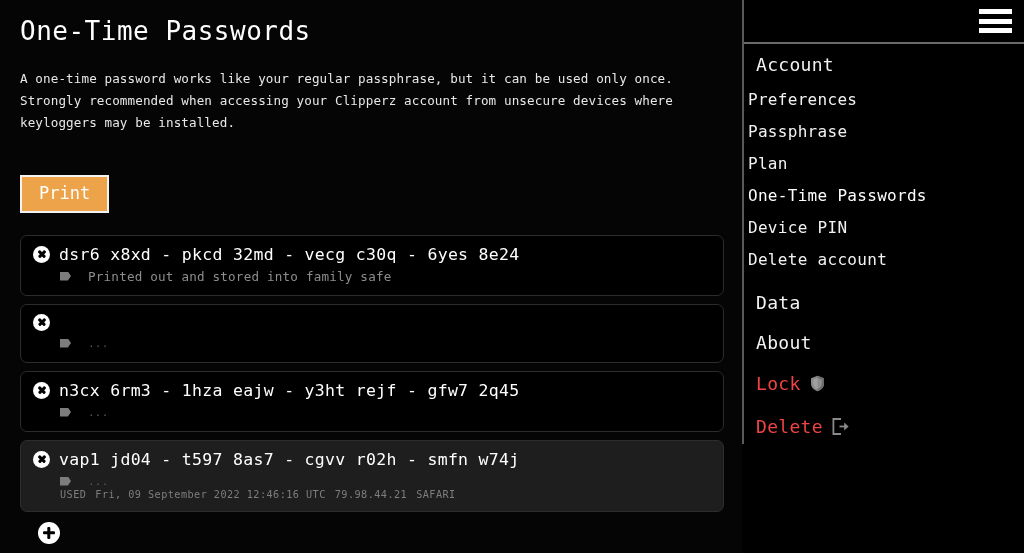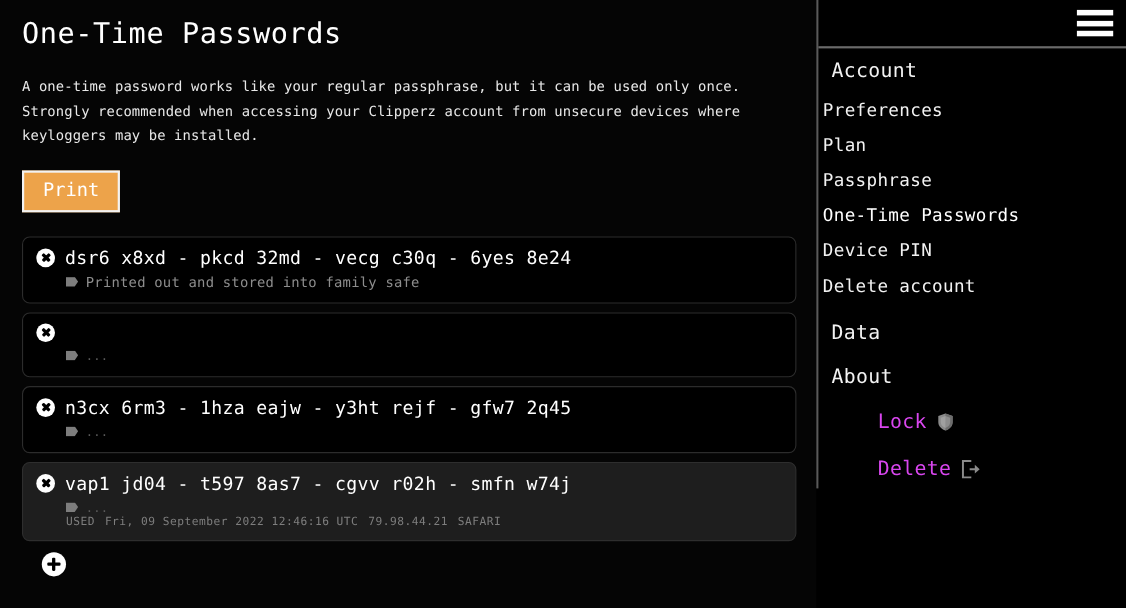--- a/index.html
+++ b/index.html
@@ -44,21 +44,21 @@
     color: #e8e8e8;
     font-size: 12.6px;
     line-height: 1.78;
     padding-top: 22px;
     padding-left: 2px;
     max-width: 700px;
     letter-spacing: 0.1px;
   }
 
   .print-button {
-    margin-top: 20px;
+    margin-top: 40px;
     margin-left: 2px;
     display: inline-block;
     background: #eda34a;
     border: 2px solid #f2f2f2;
     color: #ffffff;
     font-size: 17px;
     font-family: "DejaVu Sans Mono", "Liberation Mono", monospace;
     padding: 7px 17px 8px 17px;
     cursor: pointer;
     line-height: 1.1;
@@ -119,21 +119,21 @@
   .otp-password {
     color: #ffffff;
     font-size: 16.5px;
     letter-spacing: 0.3px;
     white-space: nowrap;
   }
 
   .otp-note-line {
     display: flex;
     align-items: center;
-    gap: 7px;
+    gap: 17px;
     padding-left: 27px;
     margin-top: 5px;
     min-height: 15px;
   }
 
   .tag-icon {
     width: 11px;
     height: 9px;
     flex: 0 0 11px;
     background: #7d7d7d;
@@ -247,26 +247,25 @@
   .divider {
     height: 2px;
     background: #6a6a6a;
     width: 100%;
   }
 
   .sidebar-action {
     display: flex;
     align-items: center;
     gap: 9px;
-    color: #d946ef;
+    color: #ef4444;
     font-size: 18px;
     padding: 11px 0 11px 12px;
     letter-spacing: 0.3px;
     cursor: pointer;
-    margin-left: 42px;
   }
 
   .shield-icon { width: 15px; height: 17px; display: block; }
   .logout-icon { width: 19px; height: 17px; display: block; }
 </style>
 </head>
 <body>
 
 <div id="app">
 
@@ -332,22 +331,22 @@
         <span></span>
         <span></span>
         <span></span>
       </div>
     </div>
 
     <div class="sidebar-section">
       <div class="section-header">Account</div>
       <div class="section-items" id="account-items">
           <div class="section-item">Preferences</div>
+          <div class="section-item">Passphrase</div>
           <div class="section-item">Plan</div>
-          <div class="section-item">Passphrase</div>
           <div class="section-item active">One-Time Passwords</div>
           <div class="section-item">Device PIN</div>
           <div class="section-item">Delete account</div>
         </div>
     </div>
 
     <div class="divider"></div>
 
     <div class="section-header">Data</div>
 

